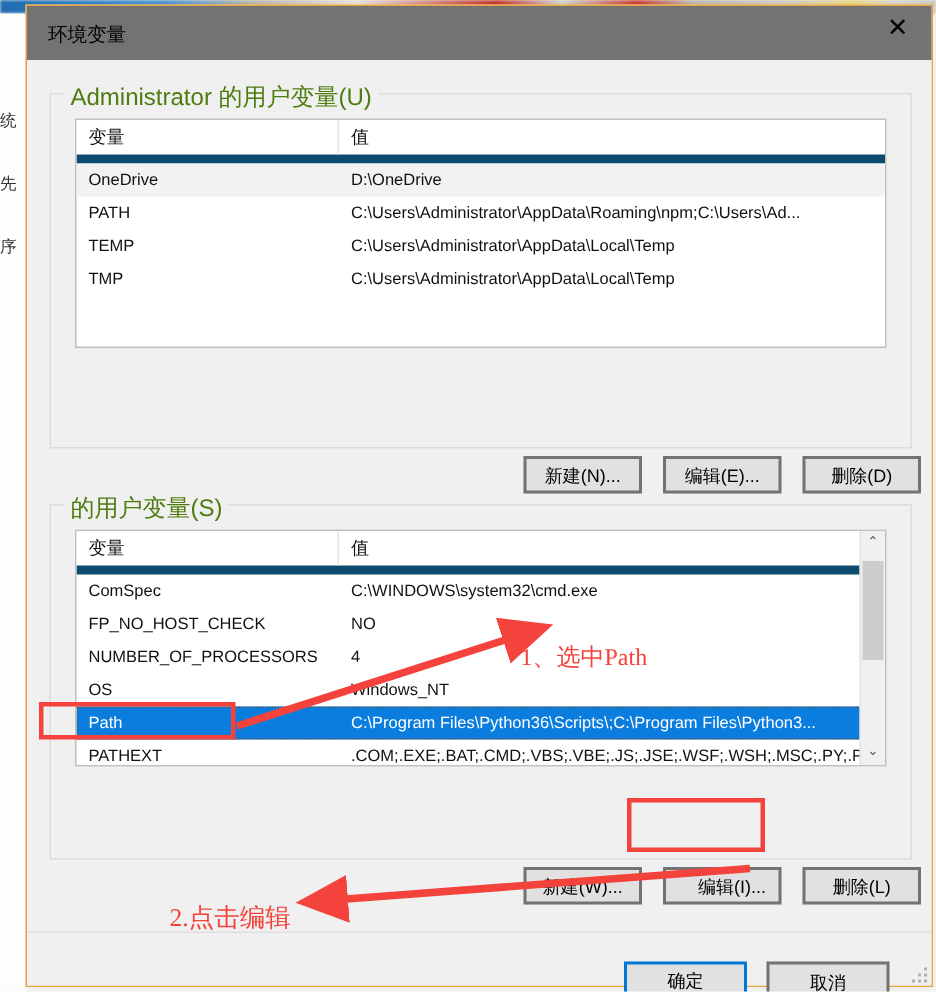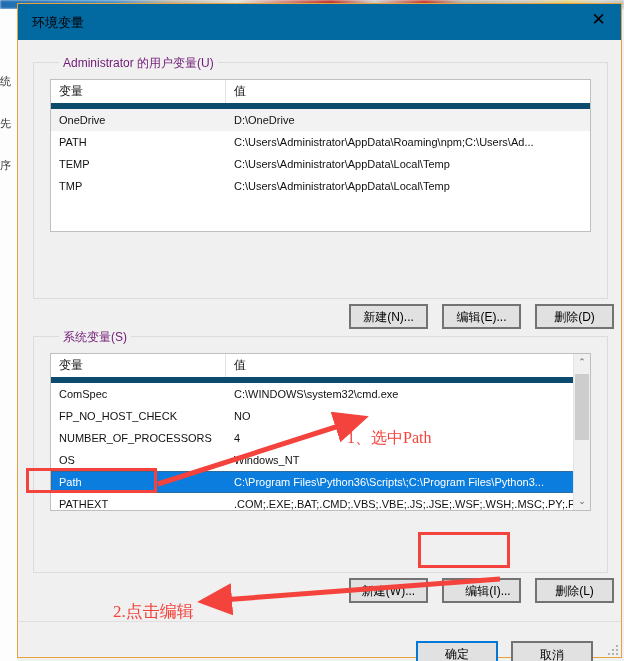--- a/index.html
+++ b/index.html
@@ -60,21 +60,21 @@
     position: absolute;
     left: 17px; top: 3px;
     width: 605px;
     height: 655px;
     background: #f0f0f0;
     border: 1px solid #e8a33d;
     box-sizing: border-box;
   }
   .titlebar {
     height: 36px;
-    background: #0369a1;
+    background: #737373;
     position: relative;
     border-bottom: none;
   }
   .title-text {
     position: absolute;
     left: 14px; top: 10px;
     font-size: 13px;
     color: #000;
   }
   .close-btn {
@@ -98,25 +98,25 @@
   }
 
   
   .group {
     position: absolute;
     border: 1px solid #dcdcdc;
     background: transparent;
   }
   .group-label {
     position: absolute;
-    top: -8px; left: 25px;
+    top: -8px; left: 9px;
     background: #f0f0f0;
     padding: 0 4px;
-    font-size: 12px;
-    color: #701a75;
+    font-size: 16px;
+    color: #4d7c0f;
     white-space: nowrap;
   }
 
   #group-user  { left: 15px; top: 22px;  width: 573px; height: 235px; }
   #group-sys   { left: 15px; top: 296px; width: 573px; height: 235px; }
 
   
   .listview {
     position: absolute;
     left: 16px;
@@ -338,21 +338,21 @@
       </div>
     </div>
 
     <div class="row-btns">
       <div class="btn" id="btn-user-new">新建(N)...</div>
       <div class="btn" id="btn-user-edit">编辑(E)...</div>
       <div class="btn" id="btn-user-del">删除(D)</div>
     </div>
 
     <div class="group" id="group-sys">
-      <div class="group-label">系统变量(S)</div>
+      <div class="group-label">的用户变量(S)</div>
 
       <div class="listview" id="list-sys">
         <div class="lv-head">
           <div class="col col-var">变量</div>
           <div class="col col-val">值</div>
         </div>
         <div id="sys-rows">
             <div class="lv-row">
               <div class="cell cell-var">ComSpec</div>
               <div class="cell cell-val">C:\WINDOWS\system32\cmd.exe</div>

